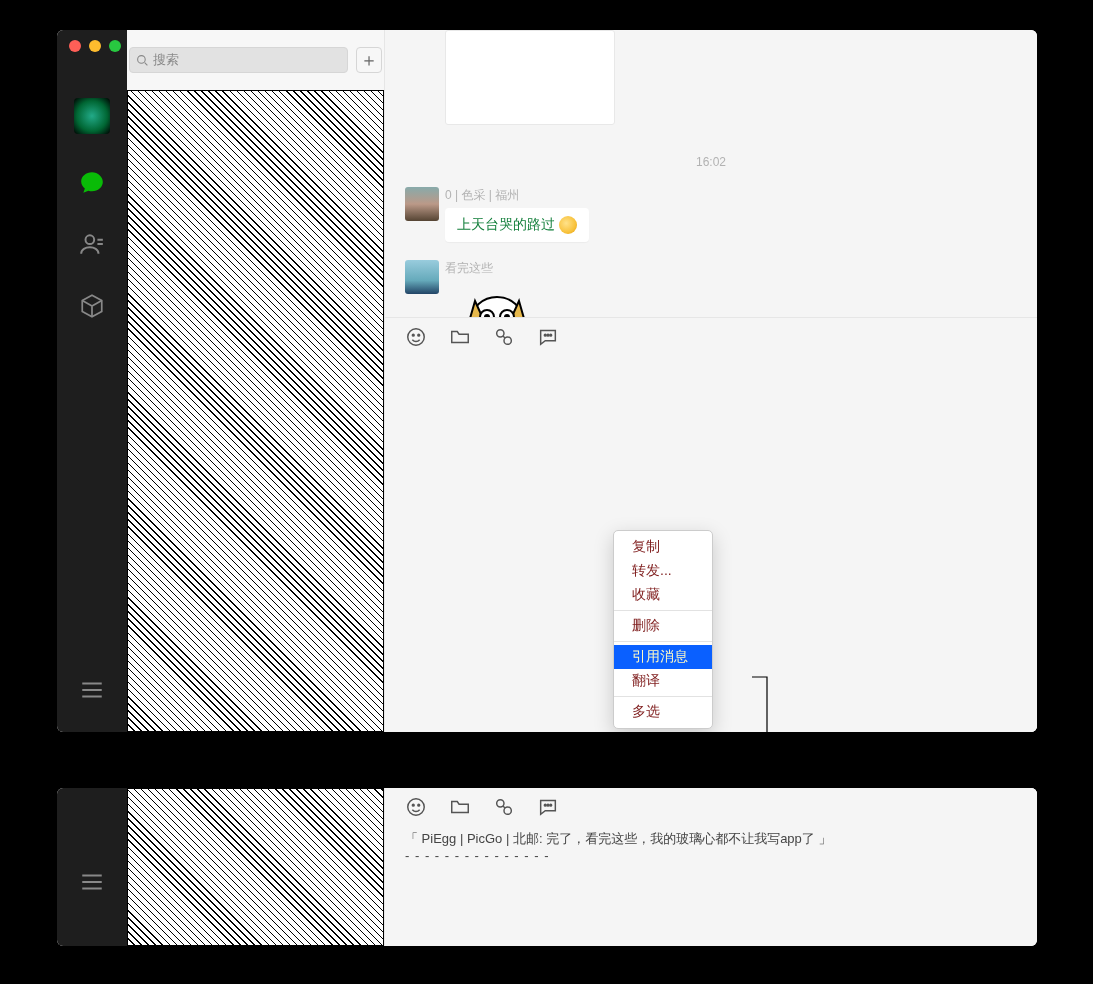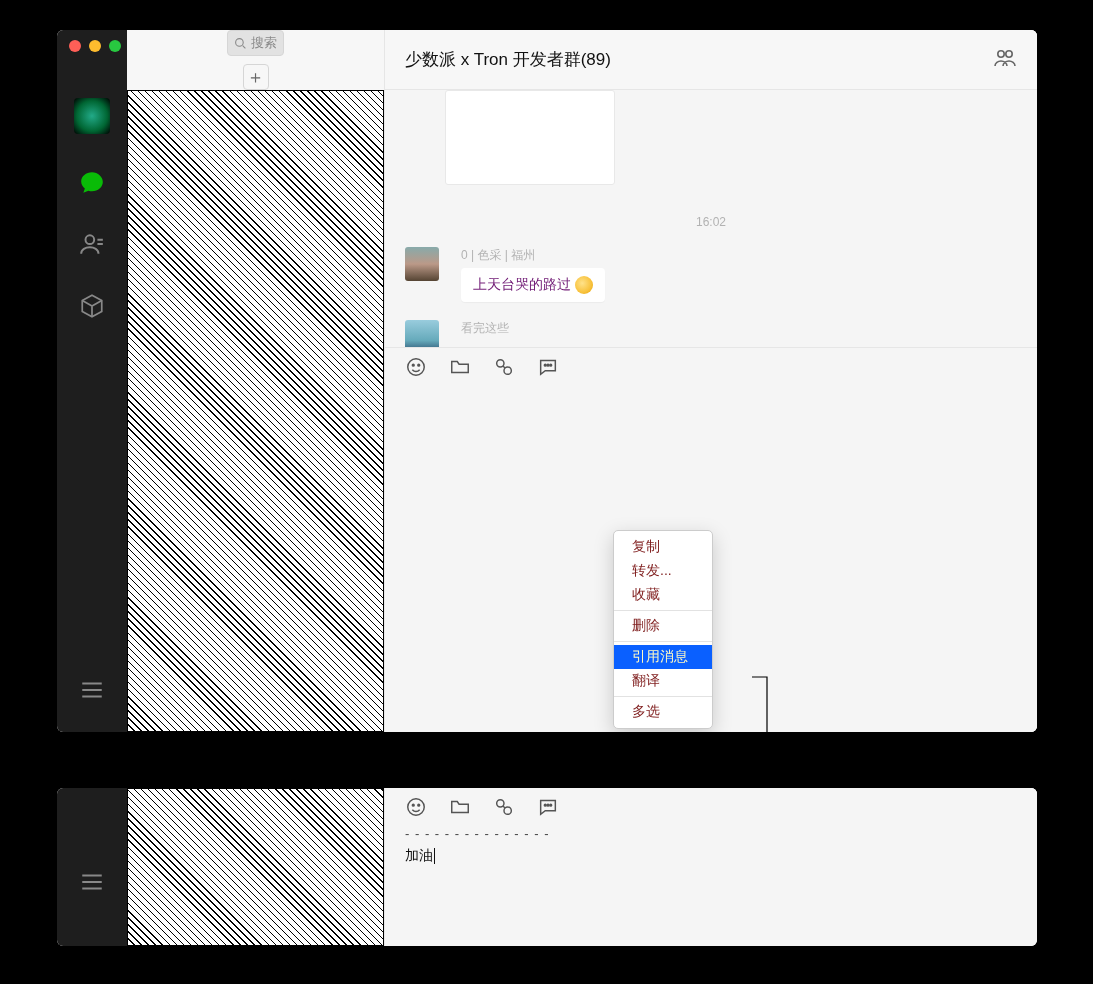--- a/index.html
+++ b/index.html
@@ -51,21 +51,20 @@
     display: flex;
     flex-direction: column;
   }
   .search-row {
     height: 60px;
     display: flex;
     align-items: center;
     padding: 0 2px;
     gap: 8px;
     background: #f7f7f7;
-    flex-direction: column;
   }
   .search-box {
     flex: 1;
     height: 26px;
     background: #e2e2e2;
     border: 1px solid #d6d6d6;
     border-radius: 4px;
     display: flex;
     align-items: center;
     padding: 0 6px;
@@ -120,32 +119,32 @@
   }
   .img-msg-placeholder {
     width: 170px; height: 95px;
     background: #fff;
     border: 1px solid #e8e8e8;
     border-radius: 3px;
     margin-left: 40px;
   }
   .timestamp { text-align: center; color: #b2b2b2; font-size: 12px; margin: 30px 0 18px; }
 
-  .msg-row { display: flex; gap: 22px; margin-bottom: 18px; align-items: flex-start; margin-top: 15px; }
+  .msg-row { display: flex; gap: 6px; margin-bottom: 18px; align-items: flex-start; margin-top: 15px; }
   .avatar { width: 34px; height: 34px; border-radius: 3px; flex: 0 0 34px; }
   .av1 { background: linear-gradient(#8aa 0%, #b98 50%, #543 100%); }
   .av2 { background: linear-gradient(#9cd 0%, #6ab 60%, #246 100%); }
   .msg-stack { display: flex; flex-direction: column; gap: 4px; }
   .sender { font-size: 12px; color: #b2b2b2; }
   .bubble {
     background: #fff;
     border-radius: 4px;
     padding: 8px 12px;
     font-size: 14px;
-    color: #701a75;
+    color: #15803d;
     display: inline-flex;
     align-items: center;
     gap: 4px;
     max-width: 400px;
     box-shadow: 0 1px 1px rgba(0,0,0,0.04);
   }
 
   .sticker {
     width: 100px;
     height: 110px;
@@ -263,30 +262,20 @@
             <path d="M21 21l-5-5"></path>
           </svg>
         <span>搜索</span>
       </div>
       <div class="plus-btn">＋</div>
     </div>
     <div class="conv-list"></div>
   </div>
 
   <div class="chatmain">
-    <div class="chat-header">
-      <div class="chat-title">少数派 x Tron 开发者群(89)</div>
-      <div class="group-icon">
-        <svg width="24" height="24" viewBox="0 0 24 24" fill="none" stroke="currentColor" stroke-width="1.6">
-            <circle cx="8" cy="8" r="3.2"></circle>
-            <circle cx="16" cy="8" r="3.2"></circle>
-            <path d="M2 20c0-3 3-5 6-5s6 2 6 5M10 20c0-3 3-5 6-5s6 2 6 5"></path>
-          </svg>
-      </div>
-    </div>
 
     <div class="chat-body">
       <div class="img-msg-placeholder"></div>
 
       <div class="timestamp">16:02</div>
 
       <div class="msg-row">
         <div class="avatar av1"></div>
         <div class="msg-stack">
           <div class="sender">0 | 色采 | 福州</div>
@@ -411,19 +400,16 @@
       </div>
       <div class="tool">
         <svg viewBox="0 0 24 24" width="22" height="22" fill="none" stroke="currentColor" stroke-width="1.6">
             <path d="M4 5h16v11H9l-5 4z"></path>
             <circle cx="9" cy="10" r="1" fill="currentColor"></circle>
             <circle cx="12" cy="10" r="1" fill="currentColor"></circle>
             <circle cx="15" cy="10" r="1" fill="currentColor"></circle>
           </svg>
       </div>
     </div>
+    <div class="quoted-line">「 PiEgg | PicGo | 北邮: 完了，看完这些，我的玻璃心都不让我写app了 」</div>
     <div class="dashes">- - - - - - - - - - - - - - -</div>
-    <div class="typed">
-      <span>加油</span>
-        <span class="cursor"></span>
-    </div>
   </div>
 </div>
 
 </body></html>

